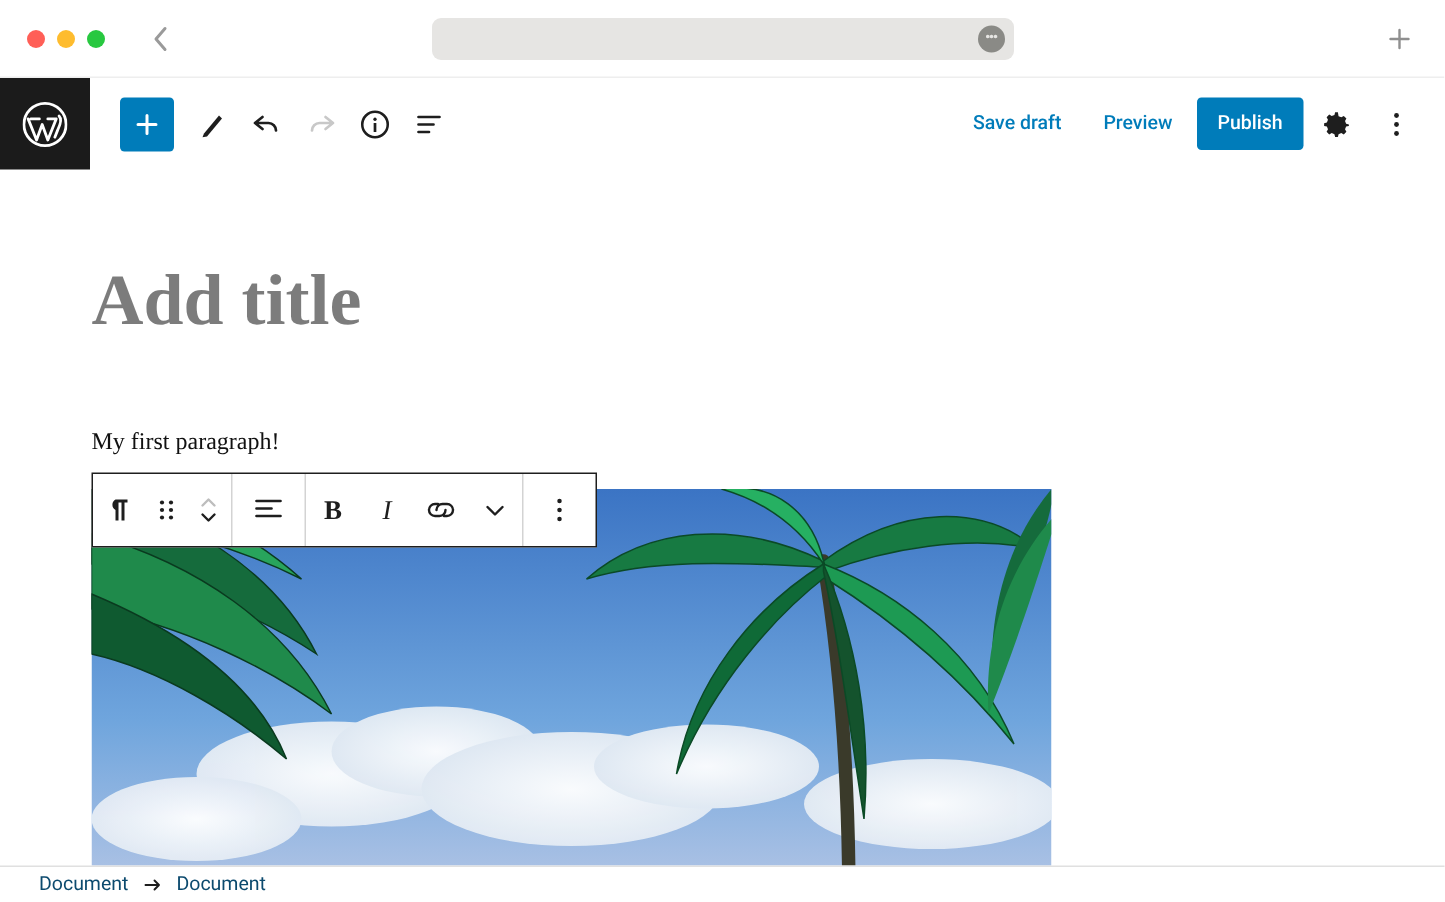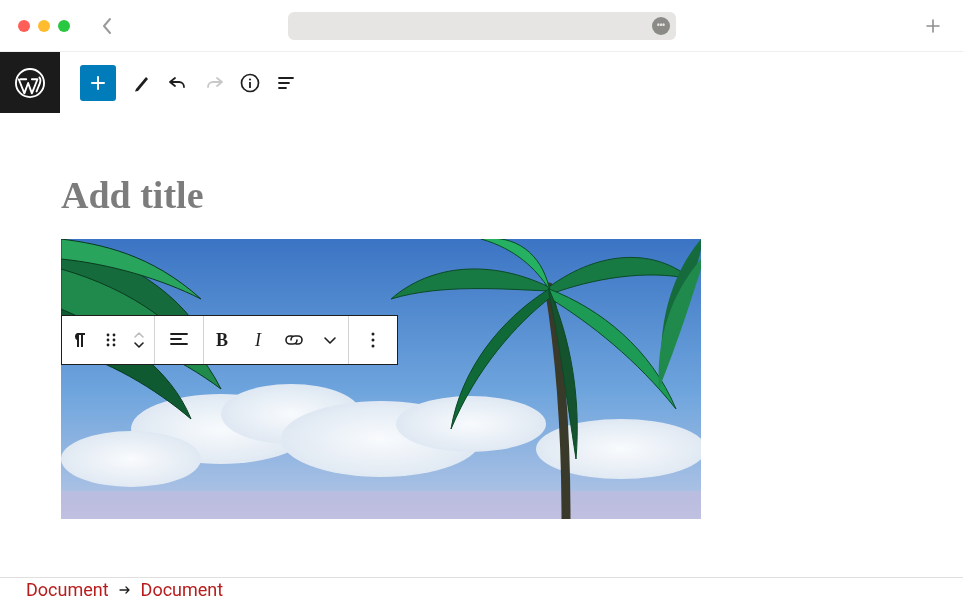--- a/index.html
+++ b/index.html
@@ -25,36 +25,36 @@
   .add-btn { background: #007cba; color: #fff; margin-right: 8px; }
   .icon-btn { color: #1e1e1e; }
   .icon-btn.disabled { color: #c8c8c8; }
   .toolbar-right { margin-left: auto; display:flex; align-items:center; gap: 4px; padding-right: 14px; }
   .link-btn { padding: 8px 12px; color: #007cba; font-size: 13px; font-weight: 500; cursor:pointer; }
   .publish-btn { background: #007cba; color:#fff; padding: 10px 14px; border-radius:3px; font-size:13px; font-weight:500; cursor:pointer; }
   .gear-btn, .more-btn { width: 36px; height: 36px; display:flex; align-items:center; justify-content:center; color:#1e1e1e; cursor:pointer; }
 
   
   .canvas { position: relative; padding: 60px 0 0 61px; height: 465px; overflow:hidden; }
-  .title-placeholder { font-family: Georgia, "Times New Roman", serif; font-size: 38px; font-weight: bold; color: rgba(30,30,30,0.58); position: relative; z-index: 1; }
+  .title-placeholder { font-family: Georgia, "Times New Roman", serif; font-size: 48px; font-weight: bold; color: rgba(30,30,30,0.58); position: relative; z-index: 1; }
   .block-toolbar { position:absolute; top: 202px; left: 61px; display:flex; border:1px solid #1e1e1e; background:#fff; z-index:5; height:50px; }
   .bt-group { display:flex; align-items:center; border-right:1px solid #d3d3d3; }
   .bt-group:last-child { border-right:none; }
   .bt-btn { width:36px; height:48px; display:flex; align-items:center; justify-content:center; color:#1e1e1e; cursor:pointer; }
   .bt-btn.bold { font-weight:bold; font-size:18px; font-family: Georgia, serif;}
   .bt-btn.italic { font-style:italic; font-family: Georgia, serif; font-size:18px;}
   .movers { width: 30px; display:flex; flex-direction:column; align-items:center; justify-content:center; }
   .paragraph-text { font-family: Georgia, "Times New Roman", serif; font-size: 16px; color:#111; margin-top: 58px; }
 
   
   .image-block { margin-top: 22px; width: 640px; height: auto; }
   .image-block svg { display:block; width:640px; height:280px; }
 
   
-  .footer { position:absolute; bottom:0; left:0; width:100%; height:24px; border-top:1px solid #e0e0e0; display:flex; align-items:center; padding-left:26px; font-size:18px; color:#b91c1c; background:#fff; }
+  .footer { position:absolute; bottom:0; left:0; width:100%; height:24px; border-top:1px solid #e0e0e0; display:flex; align-items:center; padding-left:26px; font-size:13px; color:#0c4a6e; background:#fff; }
   .crumb-sep { margin: 0 10px; color:#1e1e1e; }
 
   svg { display:block; }
 </style>
 </head>
 <body>
 
 <div class="browser-chrome">
   <div class="traffic-lights">
     <div class="light red"></div>
@@ -107,20 +107,37 @@
     <div class="sq-btn icon-btn">
       <svg width="22" height="22" viewBox="0 0 22 22">
           <circle cx="11" cy="11" r="8.5" fill="none" stroke="#1e1e1e" stroke-width="1.7"></circle>
           <circle cx="11" cy="7.5" r="1.1" fill="#1e1e1e"></circle>
           <rect x="10.1" y="10" width="1.8" height="6" fill="#1e1e1e"></rect>
         </svg>
     </div>
     <div class="sq-btn icon-btn">
       <svg width="22" height="20" viewBox="0 0 22 20">
           <path d="M4 5h14M4 10h10M4 15h7" stroke="#1e1e1e" stroke-width="1.8" stroke-linecap="round"></path>
+        </svg>
+    </div>
+  </div>
+  <div class="toolbar-right">
+    <div class="link-btn">Save draft</div>
+    <div class="link-btn">Preview</div>
+    <div class="publish-btn">Publish</div>
+    <div class="gear-btn">
+      <svg width="22" height="22" viewBox="0 0 24 24">
+          <path d="M12 8a4 4 0 1 0 0 8 4 4 0 0 0 0-8zm9 4l-2-.5-.8-2 1-1.8-1.9-1.9-1.8 1-2-.8L13 3h-2l-.5 2-2 .8-1.8-1L4.8 6.7l1 1.8-.8 2L3 11v2l2 .5.8 2-1 1.8 1.9 1.9 1.8-1 2 .8.5 2h2l.5-2 2-.8 1.8 1 1.9-1.9-1-1.8.8-2 2-.5z" fill="#1e1e1e"></path>
+        </svg>
+    </div>
+    <div class="more-btn">
+      <svg width="20" height="20" viewBox="0 0 20 20">
+          <circle cx="10" cy="4" r="1.6" fill="#1e1e1e"></circle>
+          <circle cx="10" cy="10" r="1.6" fill="#1e1e1e"></circle>
+          <circle cx="10" cy="16" r="1.6" fill="#1e1e1e"></circle>
         </svg>
     </div>
   </div>
 </div>
 
 <div class="canvas">
   <div class="title-placeholder">Add title</div>
 
   <div class="block-toolbar">
     <div class="bt-group">
@@ -177,20 +194,21 @@
       <div class="bt-btn" style="width:48px">
         <svg width="20" height="20" viewBox="0 0 20 20">
             <circle cx="10" cy="4" r="1.5" fill="#1e1e1e"></circle>
             <circle cx="10" cy="10" r="1.5" fill="#1e1e1e"></circle>
             <circle cx="10" cy="16" r="1.5" fill="#1e1e1e"></circle>
           </svg>
       </div>
     </div>
   </div>
 
+  <div class="paragraph-text">My first paragraph!</div>
 
   <div class="image-block">
     <svg viewBox="0 0 640 280" preserveAspectRatio="xMidYMid slice">
       <defs>
         <linearGradient id="sky" x1="0" y1="0" x2="0" y2="1">
           <stop offset="0" stop-color="#3b74c4"></stop>
           <stop offset="0.55" stop-color="#6fa5dd"></stop>
           <stop offset="1" stop-color="#b9c8e6"></stop>
         </linearGradient>
         <radialGradient id="cloud" cx="0.5" cy="0.5" r="0.6">

